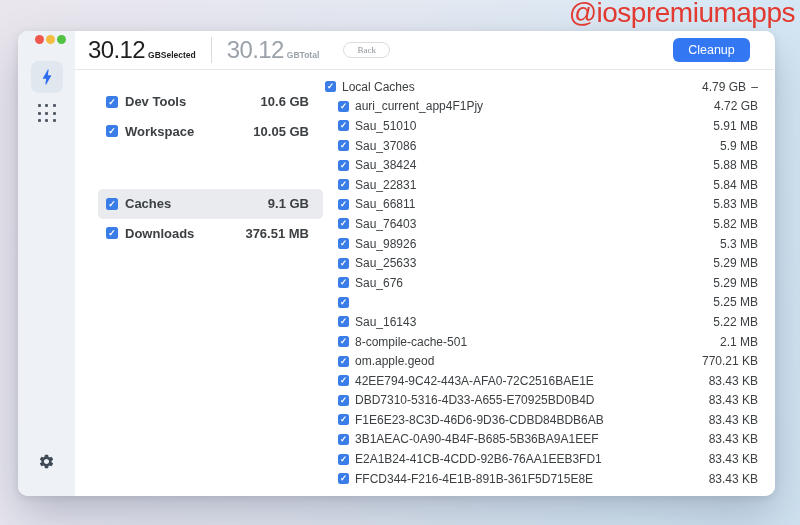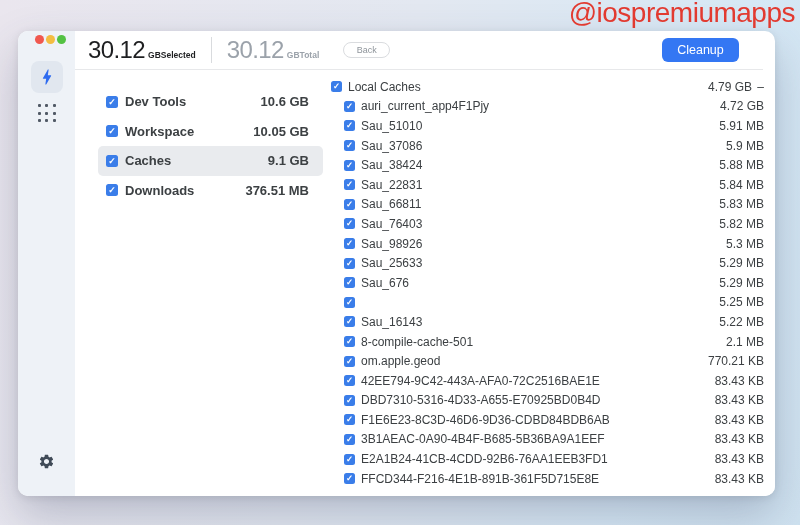--- a/index.html
+++ b/index.html
@@ -30,49 +30,49 @@
     width:32px; height:32px; border-radius:8px;
     display:flex; align-items:center; justify-content:center;
   }
   .navbtn.active { background:#e1e7ef; margin-top:30px; }
   .navbtn.plain { margin-top:4px; }
   .grid-icon { width:18px; height:18px; display:grid; grid-template-columns:repeat(3,3px); grid-template-rows:repeat(3,3px); gap:4.5px; }
   .grid-icon i { background:#515a66; border-radius:1px; }
   .gearbtn { position:absolute; bottom:26px; left:0; right:0; display:flex; justify-content:center; }
   
   .hdr {
-    position:absolute; left:57px; right:12px; top:0; height:39px; background:#fff;
+    position:absolute; left:57px; right:1px; top:0; height:39px; background:#fff;
     border-bottom:1px solid #e7e8ea; display:flex; align-items:center; padding-left:13px;
   }
   .metric { display:flex; align-items:flex-end; gap:3px; }
   .metric .num { font-size:24px; line-height:1; letter-spacing:-0.6px; font-weight:500; }
   .metric .stack { display:flex; font-size:8.5px; font-weight:700; line-height:1.15; padding-bottom:1px; }
   .metric.sel { color:#1e1f21; }
   .metric.tot { color:#9ba2aa; }
   .metric.tot .num { font-weight:400; }
   .vdiv { width:1px; height:26px; background:#d9dbde; margin:0 15px; }
   .back-btn {
     margin-left:24px; width:47px; height:16px; border:1px solid #dadcdf; border-radius:9px;
-    background:#fff; color:#8f959b; font-size:9px; display:flex; align-items:center; justify-content:center;
+    background:#fff; color:#8f959b; font-size:9px; display:flex; align-items:center; justify-content:center;font-family:Liberation Serif, serif;
   }
   .cleanup-btn {
     margin-left:auto; margin-right:24px; width:77px; height:24px;
     background:#3477f3; border:none; border-radius:6px;
     color:#fff; font-size:12.5px; display:flex; align-items:center; justify-content:center;
   }
   
   .main { position:absolute; left:57px; right:0; top:39px; bottom:0; background:#fff; }
   .categories { position:absolute; left:23px; top:17px; width:225px;font-weight:bold; }
   .cat-row {
     height:29.5px; display:flex; align-items:center; gap:7px;
     padding:0 14px 0 8px; border-radius:5px; font-size:13px; color:#3c4043;
   }
-  .cat-row.selected { background:#e9ebee; }
+  .cat-row.selected { background:#e9ebee;margin-top:43px; }
   .cat-size { margin-left:auto; }
-  .files { position:absolute; left:256px; top:7px; width:433px; }
+  .files { position:absolute; left:250px; top:7px; width:433px; }
   .file-row { height:19.6px; display:flex; align-items:center; font-size:12px; color:#3c4043; }
   .file-row.child { padding-left:13px; }
   .file-row .cb { margin-right:6px; }
   .fsize { margin-left:auto; }
   .fdash { margin-left:3px; width:9px; text-align:right; color:#3c4043; }
   .fdash:empty { display:none; }
   
   .cb { width:11px; height:11px; border-radius:2.5px; background:#3a7de9; position:relative; flex:none; }
   .cb::after { content:"\2713"; position:absolute; inset:0; color:#fff; font-size:8.5px; line-height:11px; text-align:center; font-weight:700; }
   .cb.lg { width:12px; height:12px; }

